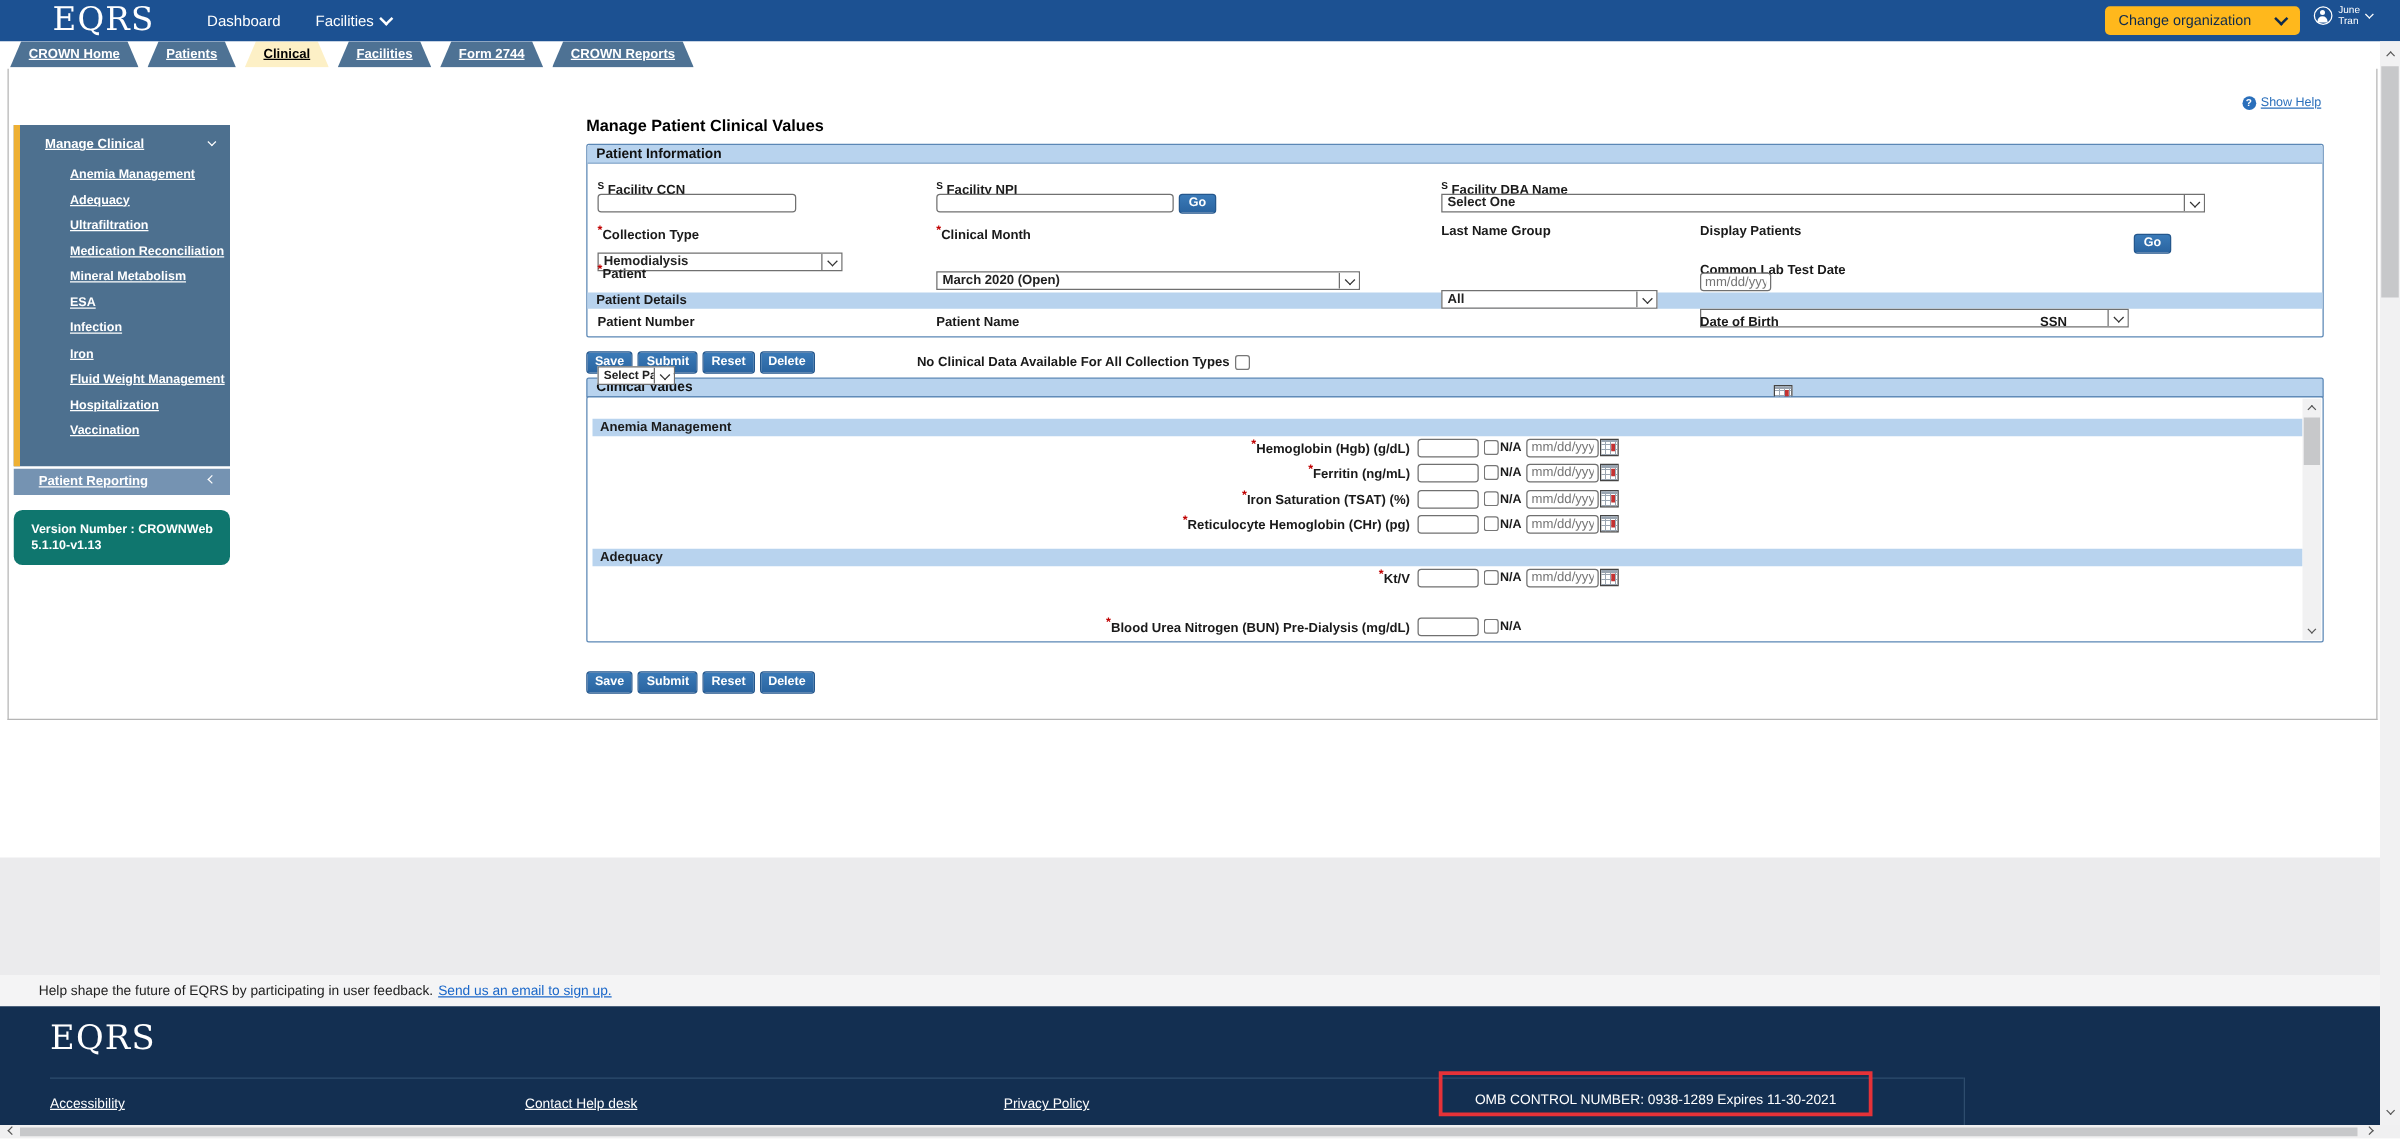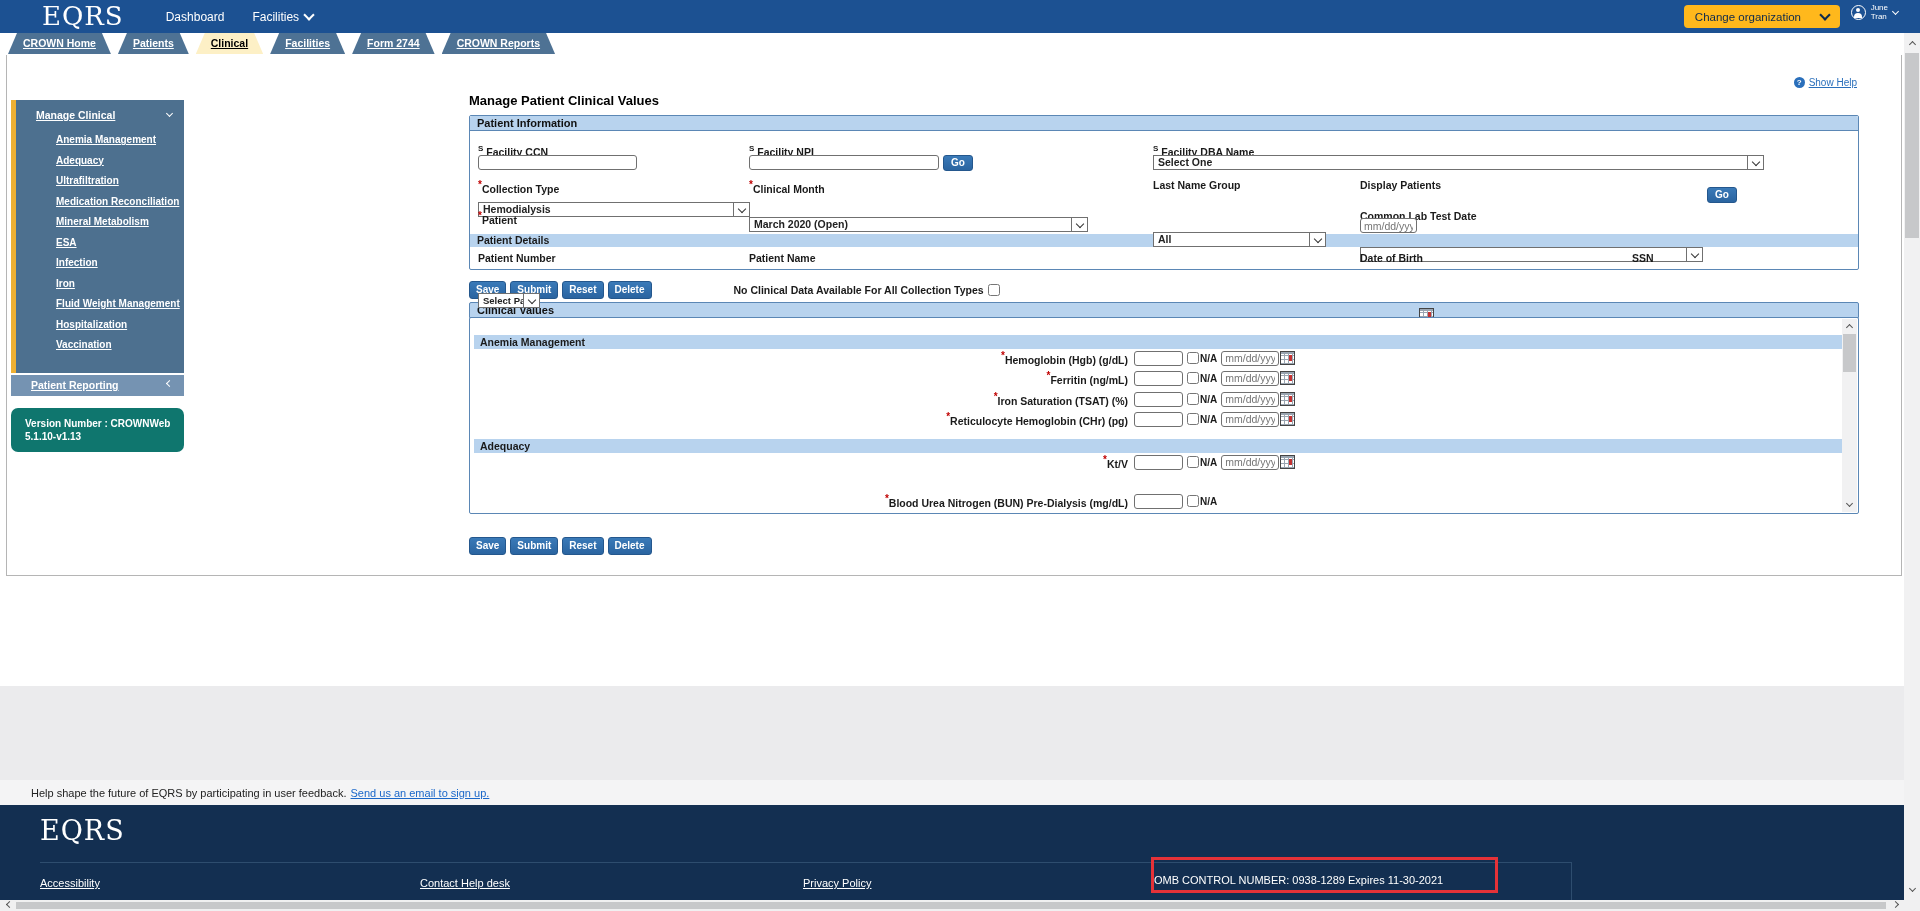--- a/index.html
+++ b/index.html
@@ -110,21 +110,21 @@
 
   
   .gray-band{position:absolute;left:0;top:686px;width:1904px;height:94px;background:#ebebed;}
   .feedback{position:absolute;left:0;top:780px;width:1904px;height:25px;background:#f4f4f5;display:flex;align-items:center;padding-left:31px;box-sizing:border-box;font-size:11px;color:#222;}
   .feedback a{color:#1a67c9;text-decoration:underline;margin-left:4px;cursor:pointer;}
   .footer{position:absolute;left:0;top:805px;width:1904px;height:95px;background:#132f51;color:#fff;}
   .f-logo{position:absolute;left:40px;top:10px;font-family:"DejaVu Serif",serif;font-size:27px;letter-spacing:1px;}
   .f-divider{position:absolute;left:40px;top:57px;width:1531px;border-top:1px solid #2e4d6e;}
   .f-vline{position:absolute;left:1571px;top:57px;height:38px;border-left:1px solid #2e4d6e;}
   .f-link{position:absolute;top:72px;color:#fff;font-size:11px;text-decoration:underline;cursor:pointer;}
-  .f-omb{position:absolute;left:1151px;top:52px;width:347px;height:36px;border:3px solid #e53238;box-sizing:border-box;display:flex;align-items:flex-end;justify-content:flex-start;padding-bottom:4px;font-size:11px;}
+  .f-omb{position:absolute;left:1151px;top:52px;width:347px;height:36px;border:3px solid #e53238;box-sizing:border-box;display:flex;align-items:flex-end;justify-content:center;padding-bottom:4px;font-size:11px;}
 </style>
 </head>
 <body>
 
 <div id="app">
 
   <div class="topbar">
     <div class="logo">EQRS</div>
     <div class="topnav">
       <div class="nav-item">
@@ -209,21 +209,21 @@
 
           <div class="abs fld-label" style="left:683px;top:13px;"><sup class="s">S</sup> <span>Facility DBA Name</span></div>
           <div class="abs sel" style="left:683px;top:24px;width:611px;">
             <span>Select One</span>
             <span class="sel-caret">
                 <i></i>
               </span>
           </div>
 
           <div class="abs fld-label" style="left:8px;top:48px;"><sup class="req">*</sup><span>Collection Type</span></div>
-          <div class="abs sel" style="left:8px;top:56px;width:272px;">
+          <div class="abs sel" style="left:8px;top:56px;width:196px;">
             <span>Hemodialysis</span>
             <span class="sel-caret">
                 <i></i>
               </span>
           </div>
 
           <div class="abs fld-label" style="left:279px;top:48px;"><sup class="req">*</sup><span>Clinical Month</span></div>
           <div class="abs sel" style="left:279px;top:56px;width:339px;">
             <span>March 2020 (Open)</span>
             <span class="sel-caret">

